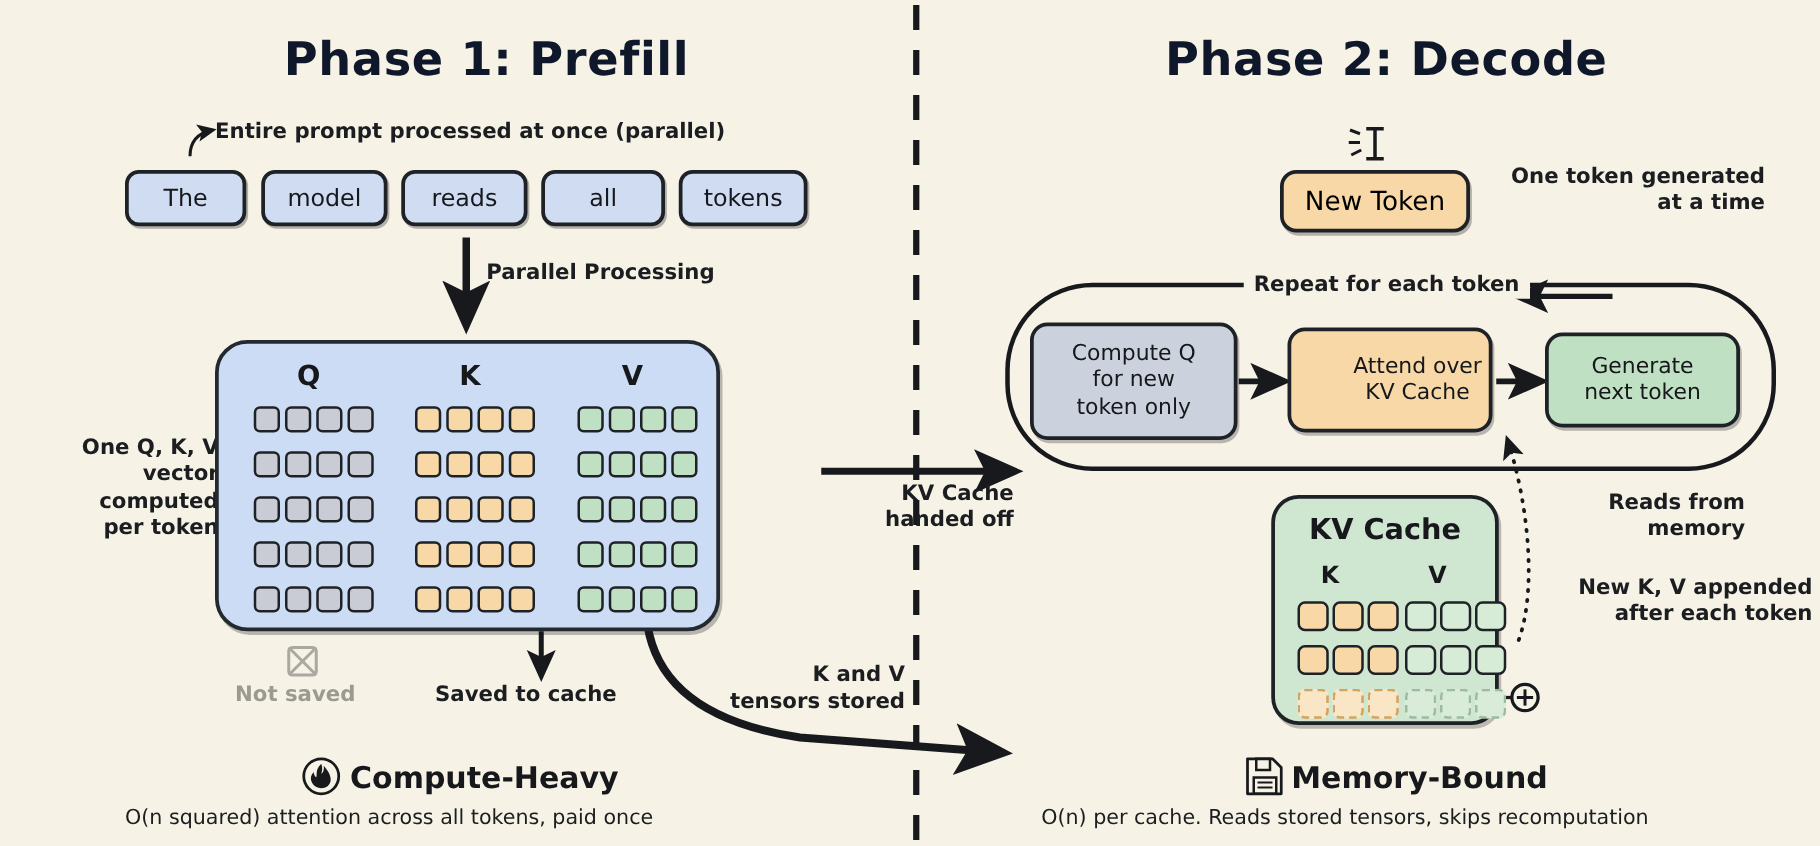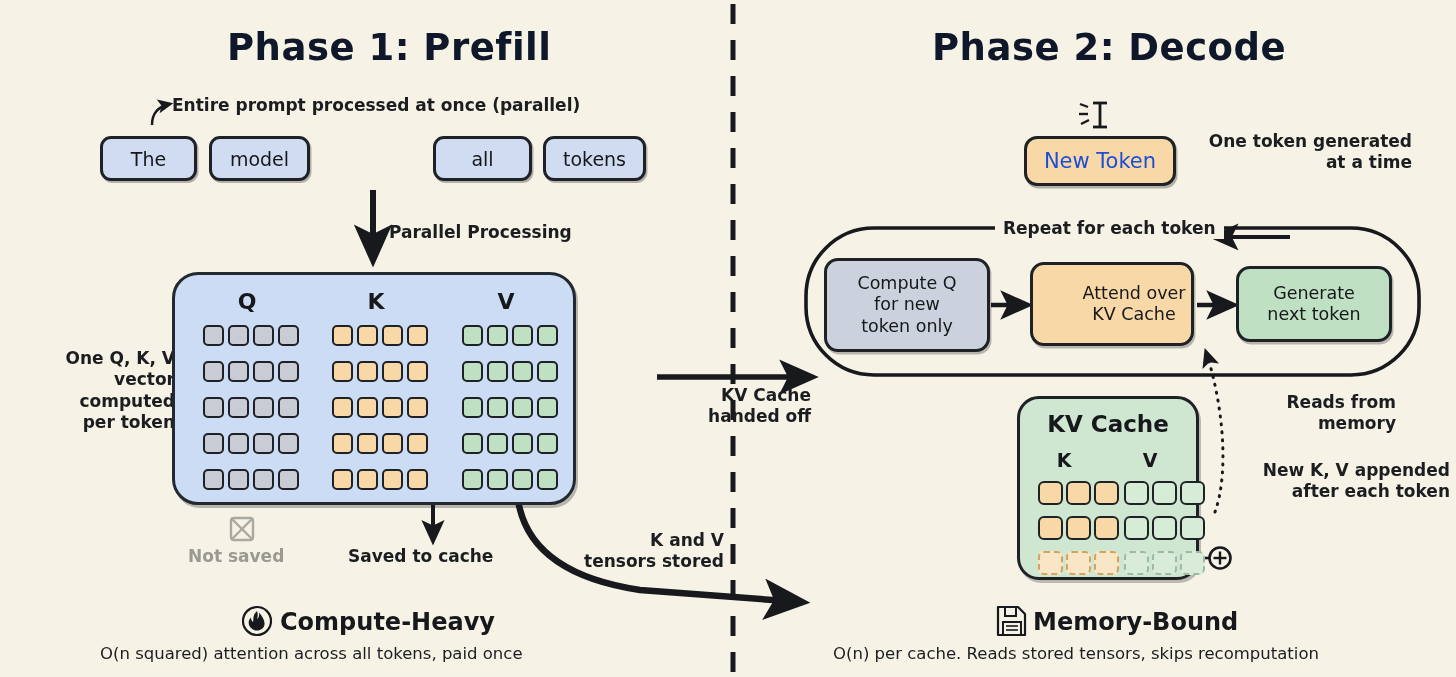--- a/index.html
+++ b/index.html
@@ -71,21 +71,21 @@
   }
   .step-box.grey  { background: #ccd2dd; }
   .step-box.amber { background: #f7d8a6; padding-left: 44px; }
   .step-box.green { background: #bfe0c2; }
 
   .newtoken-box {
     background: #f7d8a6;
     border: 3.5px solid #1e2227;
     border-radius: 13px;
     display: flex; align-items: center; justify-content: center;
-    font-size: 21px; color: #1d4ed8;
+    font-size: 21px; color: #000000;
     box-shadow: 1.5px 2.5px 0 rgba(20,20,25,.30);
   }
 
   
   .kv-panel {
     background: #cfe6d0;
     border: 3.5px solid #1e2227;
     border-radius: 22px;
     box-shadow: 2px 3px 0 rgba(20,20,25,.26);
   }
@@ -181,24 +181,25 @@
       <line x1="1006" y1="630" x2="1018" y2="630" stroke="#17191d" stroke-width="1.6"></line>
     </g>
   </svg>
 
   <div class="abs phase-title" style="left:227px; top:26px;">Phase 1: Prefill</div>
 
   <div class="abs note" style="left:172px; top:95px;">Entire prompt processed at once (parallel)</div>
 
   <div class="abs chip" style="left:100px; top:136px; width:97px; height:45px;">The</div>
   <div class="abs chip" style="left:209px; top:136px; width:101px; height:45px;">model</div>
+  <div class="abs chip" style="left:321px; top:136px; width:101px; height:45px;">reads</div>
   <div class="abs chip" style="left:433px; top:136px; width:99px; height:45px;">all</div>
   <div class="abs chip" style="left:543px; top:136px; width:103px; height:45px;">tokens</div>
 
-  <div class="abs note" style="left:389px; top:222px;text-align:right;">Parallel Processing</div>
+  <div class="abs note" style="left:389px; top:208px;text-align:right;">Parallel Processing</div>
 
   <div class="abs note c" style="left:20px; top:348px; width:155px;">One Q, K, V
 vector
 computed
 per token</div>
 
   <div class="abs qkv-panel" id="qkvPanel" style="left:172px; top:272px; width:404px; height:233px;">
     <div class="col-label" style="left:72px; top:14px;">Q</div>
     <div class="col-label" style="left:201px; top:14px;">K</div>
     <div class="col-label" style="left:331px; top:14px;">V</div>

